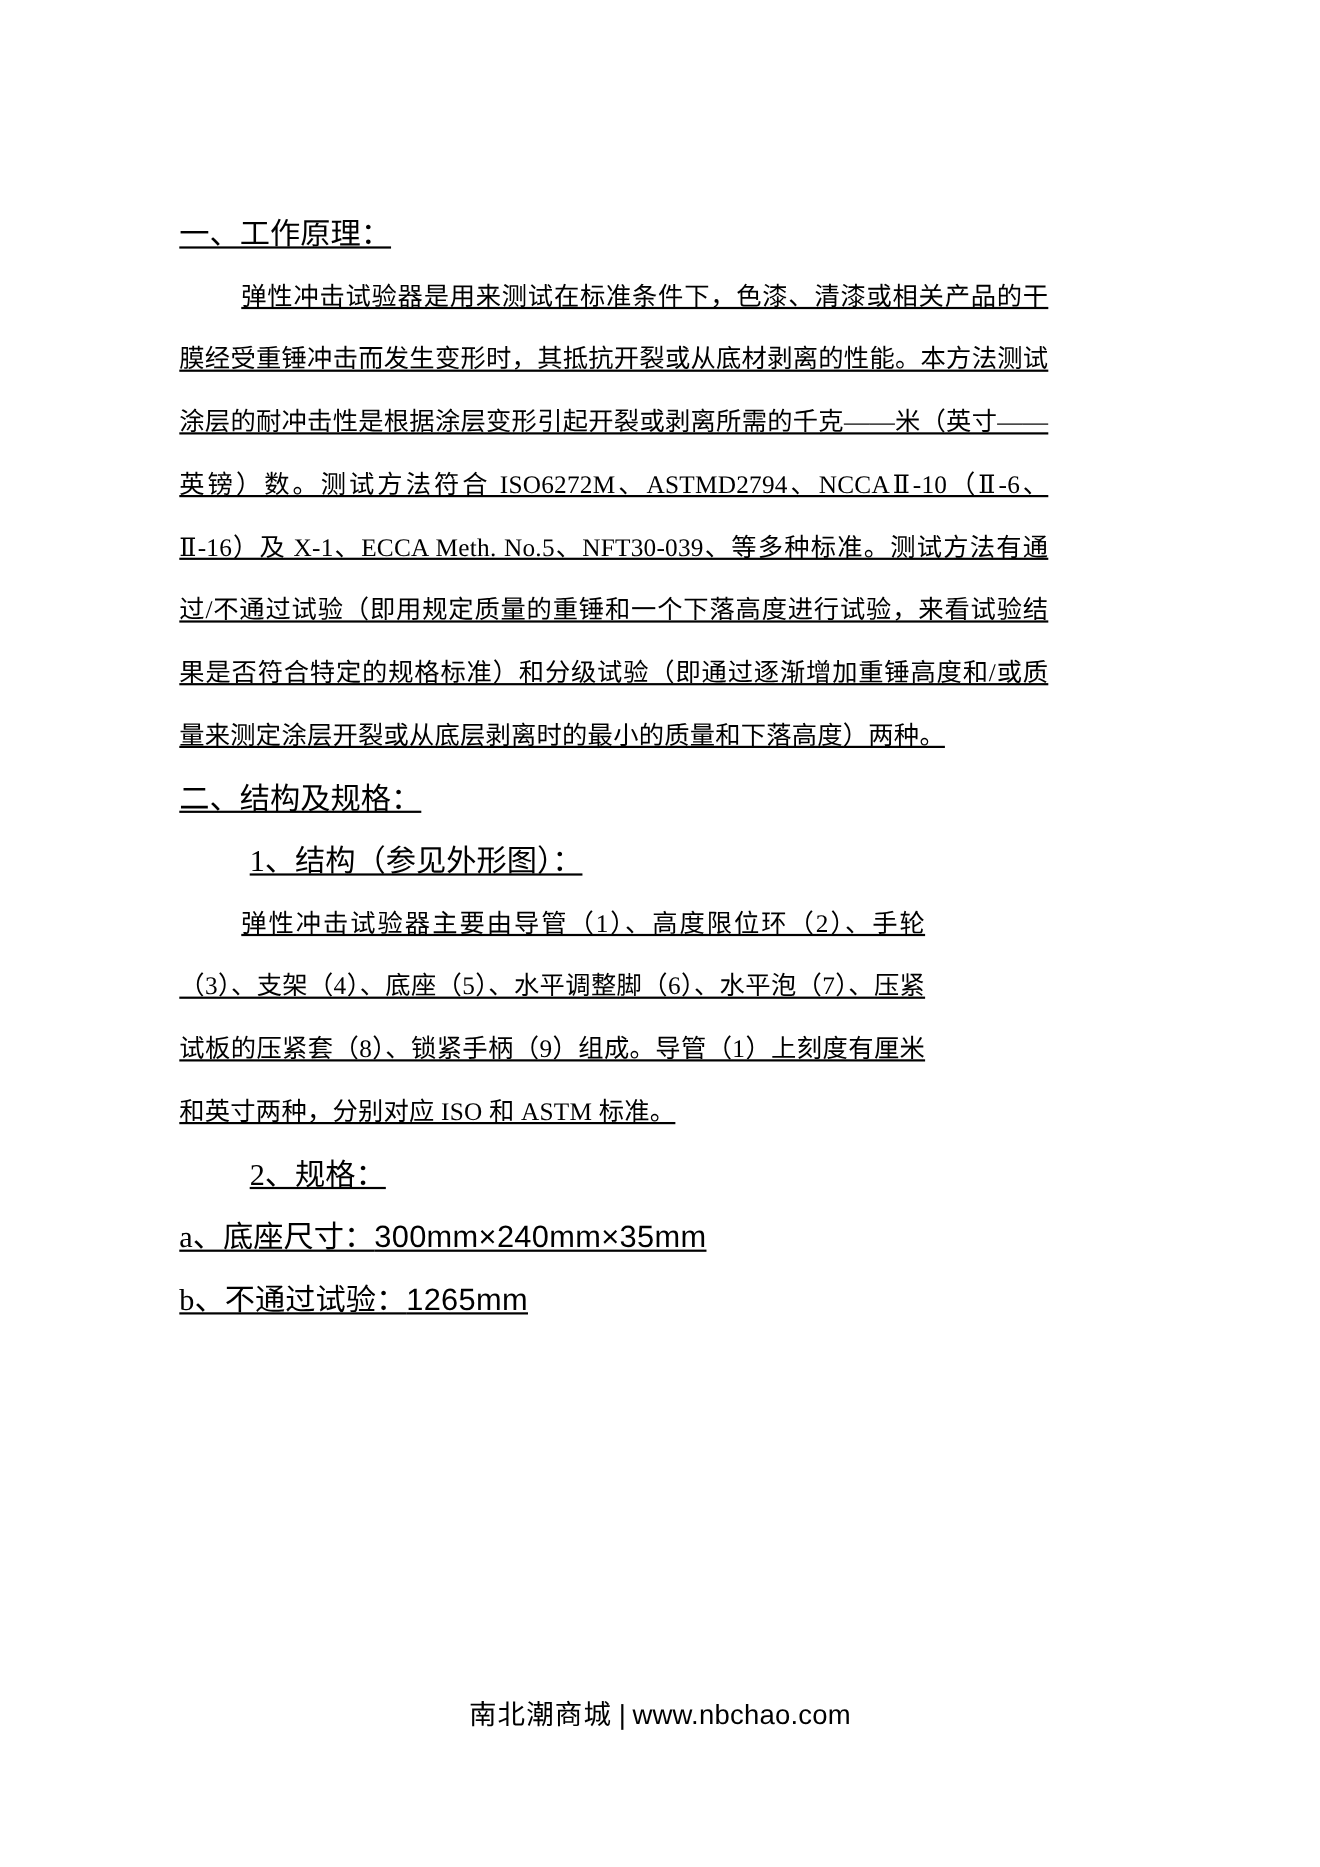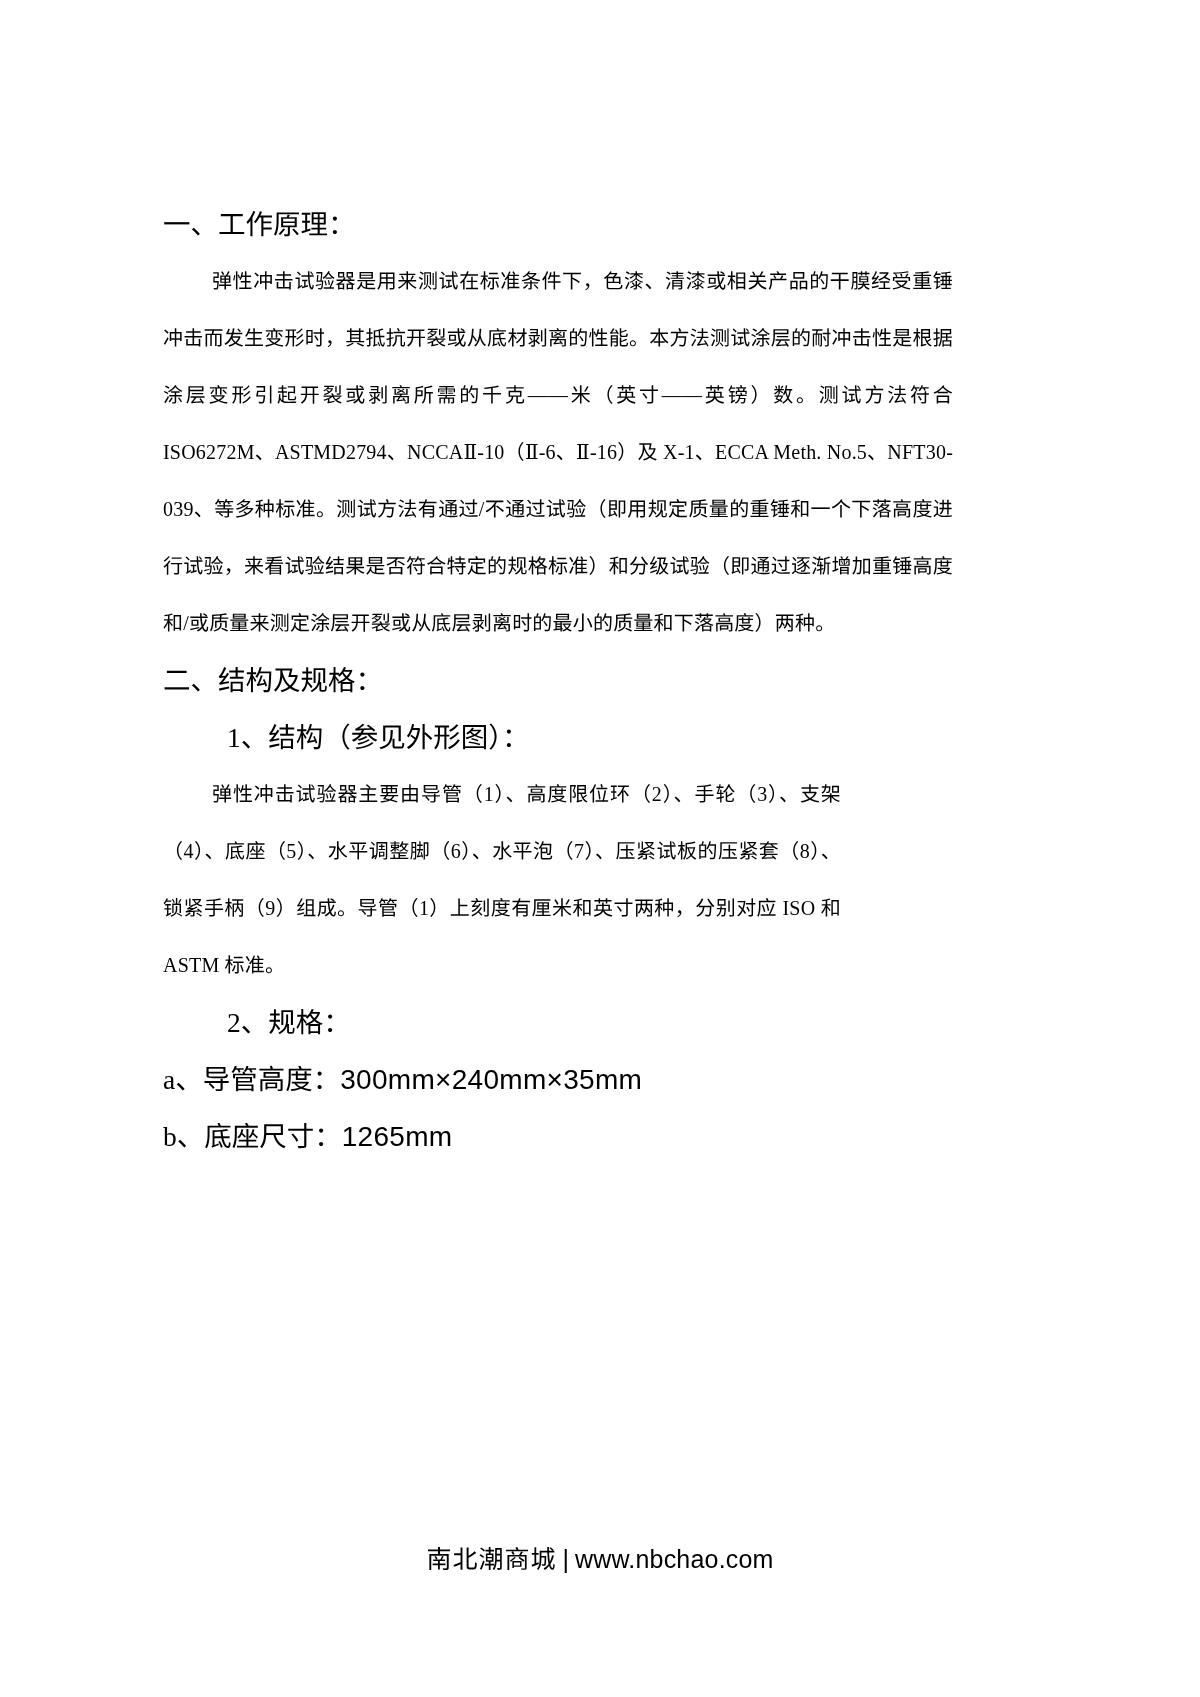--- a/index.html
+++ b/index.html
@@ -17,26 +17,27 @@
     width: 1200px;
     height: 1697px;
     margin: 0 auto;
     background: #ffffff;
     box-sizing: border-box;
     overflow: hidden;
   }
   .content {
     position: absolute;
     left: 163px;
-    top: 196px;
+    top: 184px;
     width: 790px;
+    text-decoration: underline;
   }
   
   .para {
-    font-size: 20px;
+    font-size: 23px;
     line-height: 57px;
     text-align: justify;
     text-justify: inter-character;
     letter-spacing: 0.2px;
     margin: 0;
     white-space: normal;
   }
   .heading {
     font-size: 27.5px;
     line-height: 57px;
@@ -98,25 +99,25 @@
 
     <p class="heading">二、结构及规格：</p>
 
     <p class="heading level-1">1、结构（参见外形图）：</p>
 
     <p class="para level-2 body-indent">弹性冲击试验器主要由导管（1）、高度限位环（2）、手轮（3）、支架（4）、底座（5）、水平调整脚（6）、水平泡（7）、压紧试板的压紧套（8）、锁紧手柄（9）组成。导管（1）上刻度有厘米和英寸两种，分别对应 ISO 和 ASTM 标准。</p>
 
     <p class="heading level-1">2、规格：</p>
 
     <p class="spec-line level-2">
-      <span>a、导管高度：</span><span class="spec-value">300mm×240mm×35mm</span>
+      <span>a、底座尺寸：</span><span class="spec-value">300mm×240mm×35mm</span>
     </p>
 
     <p class="spec-line level-2">
-      <span>b、底座尺寸：</span><span class="spec-value">1265mm</span>
+      <span>b、不通过试验：</span><span class="spec-value">1265mm</span>
     </p>
 
   </div>
 
   <div class="footer">
     <span class="f-cn">南北潮商城</span><span class="f-sep">|</span><span class="f-url">www.nbchao.com</span>
   </div>
 </div>
 
 </body></html>

